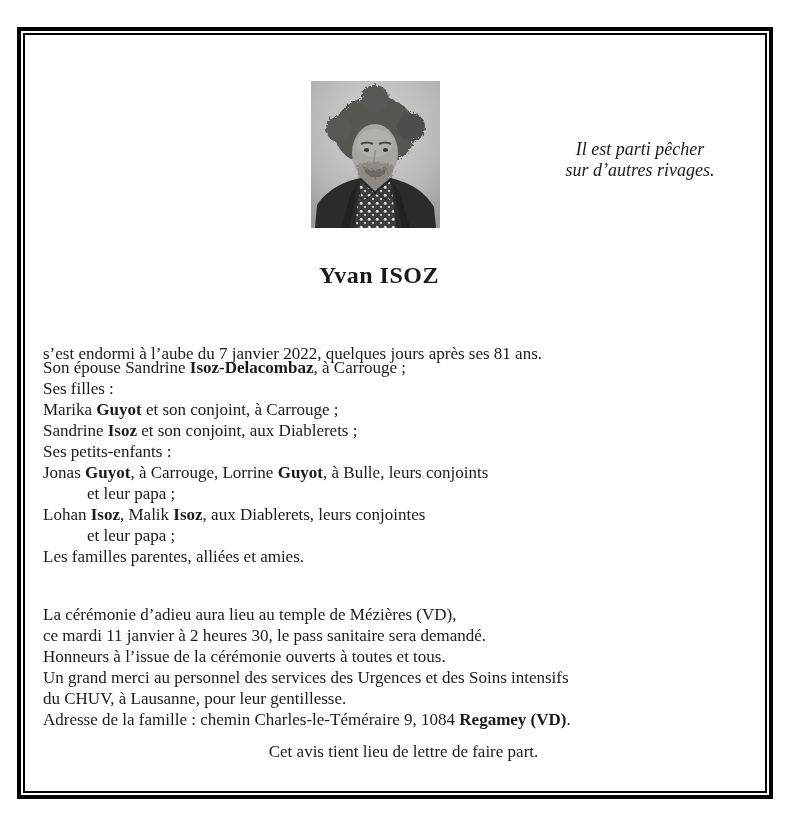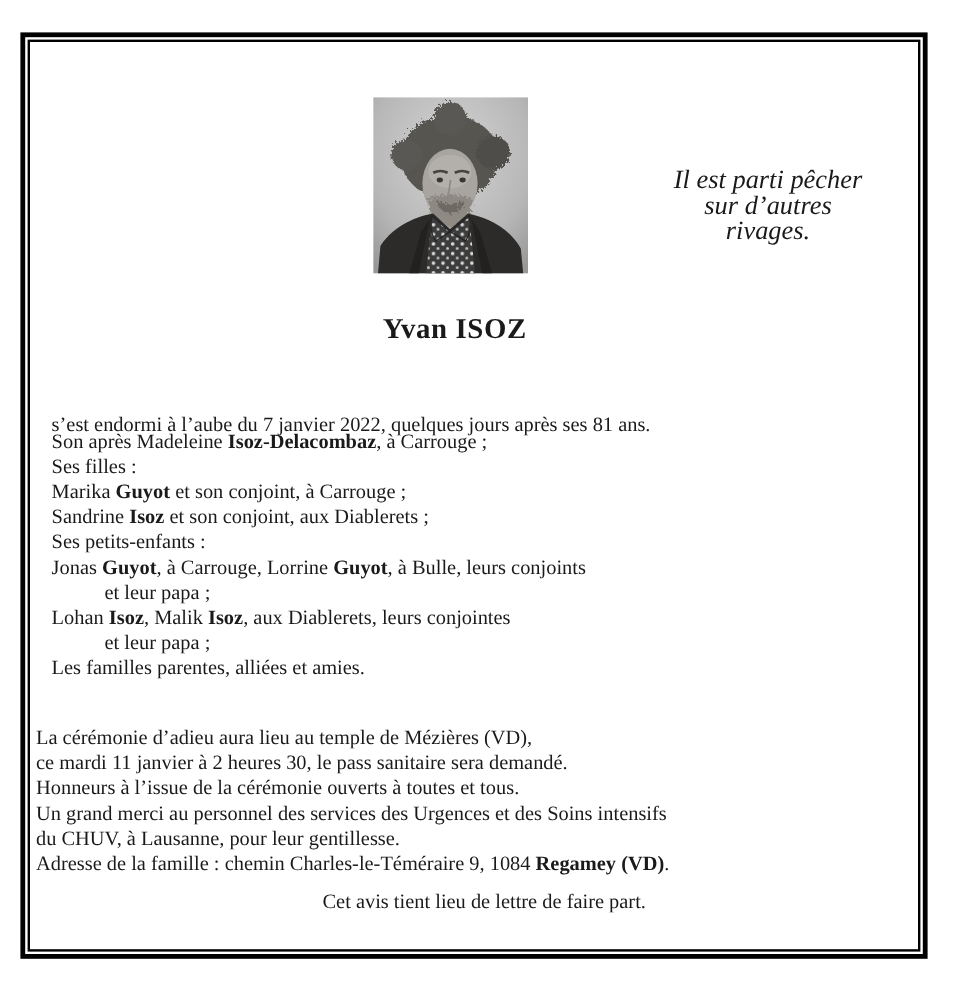--- a/index.html
+++ b/index.html
@@ -10,29 +10,29 @@
   }
   .frame {
     position:absolute; left:17px; top:27px; width:756px; height:772px;
     border:4px solid #000; box-sizing:border-box;
   }
   .frame-inner { position:absolute; inset:2px; border:2px solid #000; }
   .photo { position:absolute; left:311px; top:81px; width:129px; height:147px; }
   .photo svg { display:block; width:100%; height:100%; }
   .epitaph {
     position:absolute; left:550px; top:139px; width:180px;
-    text-align:center; font-style:italic; font-size:22px; line-height:21px;
+    text-align:center; font-style:italic; font-size:18px; line-height:21px;
   }
   .title {
     position:absolute; left:0; top:262px; width:758px; margin:0;
     text-align:center; font-size:24px; font-weight:bold; letter-spacing:0.5px;
   }
   .announcement { position:absolute; left:43px; top:324px; font-size:17px; line-height:21px; white-space:nowrap;margin-top:19px; }
   .family  { position:absolute; left:43px; top:357px; font-size:17px; line-height:21px; }
-  .ceremony { position:absolute; left:30px; top:604px; font-size:17px; line-height:21px; }
+  .ceremony { position:absolute; left:43px; top:604px; font-size:17px; line-height:21px; }
   .line { white-space:nowrap; }
   .line.indent { padding-left:44px; }
   .seg-b { font-weight:bold; }
   .closing {
     position:absolute; left:17px; top:741px; width:773px;
     text-align:center; font-size:17px; line-height:21px;
   }
 </style>
 </head>
 <body>
@@ -100,21 +100,21 @@
   <div class="epitaph">
     <div>Il est parti pêcher</div>
     <div>sur d’autres rivages.</div>
   </div>
 
   <h1 class="title">Yvan ISOZ</h1>
 
   <div class="announcement">s’est endormi à l’aube du 7 janvier 2022, quelques jours après ses 81 ans.</div>
 
   <div class="family">
-      <div class="line"><span>Son après Madeleine </span><span class="seg-b">Isoz-Delacombaz</span><span>, à Carrouge ;</span></div>
+      <div class="line"><span>Son épouse Sandrine </span><span class="seg-b">Isoz-Delacombaz</span><span>, à Carrouge ;</span></div>
       <div class="line"><span>Ses filles :</span></div>
       <div class="line"><span>Marika </span><span class="seg-b">Guyot</span><span> et son conjoint, à Carrouge ;</span></div>
       <div class="line"><span>Sandrine </span><span class="seg-b">Isoz</span><span> et son conjoint, aux Diablerets ;</span></div>
       <div class="line"><span>Ses petits-enfants :</span></div>
       <div class="line"><span>Jonas </span><span class="seg-b">Guyot</span><span>, à Carrouge, Lorrine </span><span class="seg-b">Guyot</span><span>, à Bulle, leurs conjoints</span></div>
       <div class="line indent"><span>et leur papa ;</span></div>
       <div class="line"><span>Lohan </span><span class="seg-b">Isoz</span><span>, Malik </span><span class="seg-b">Isoz</span><span>, aux Diablerets, leurs conjointes</span></div>
       <div class="line indent"><span>et leur papa ;</span></div>
       <div class="line"><span>Les familles parentes, alliées et amies.</span></div>
     </div>

